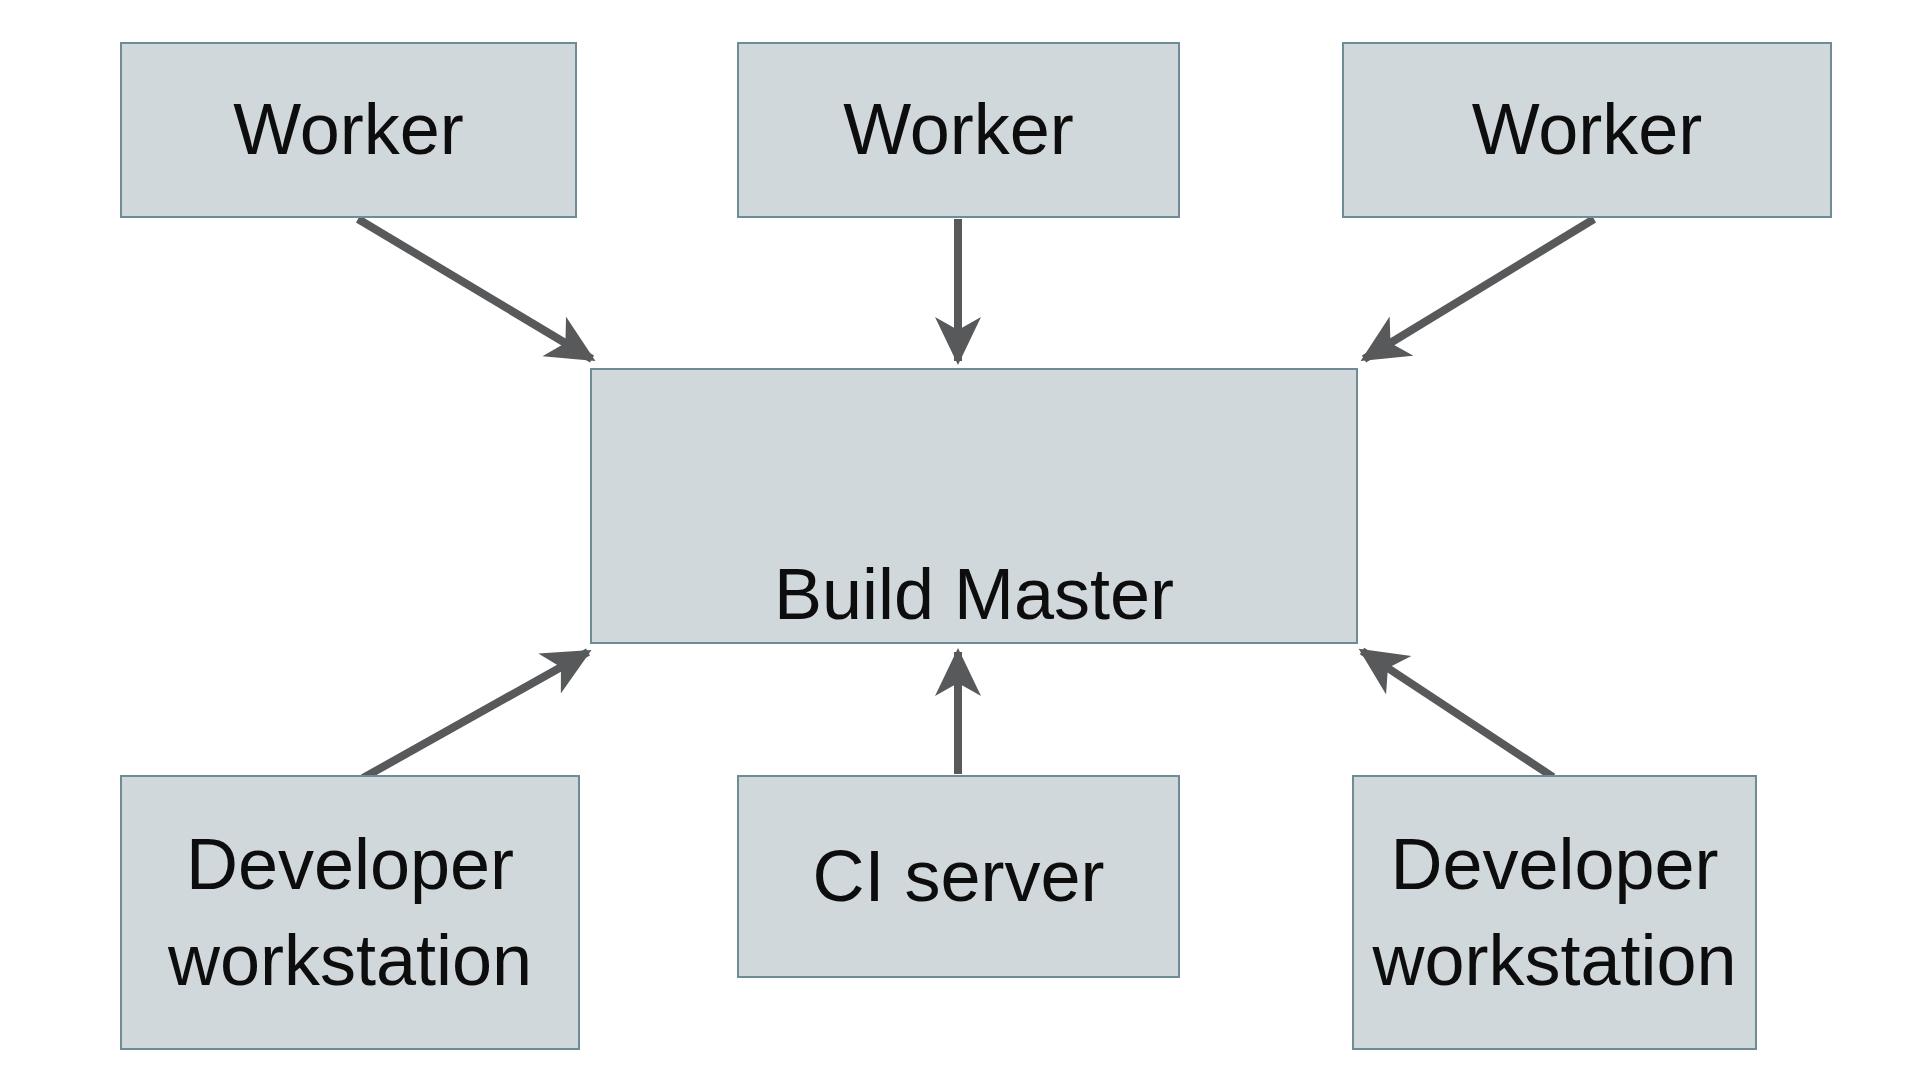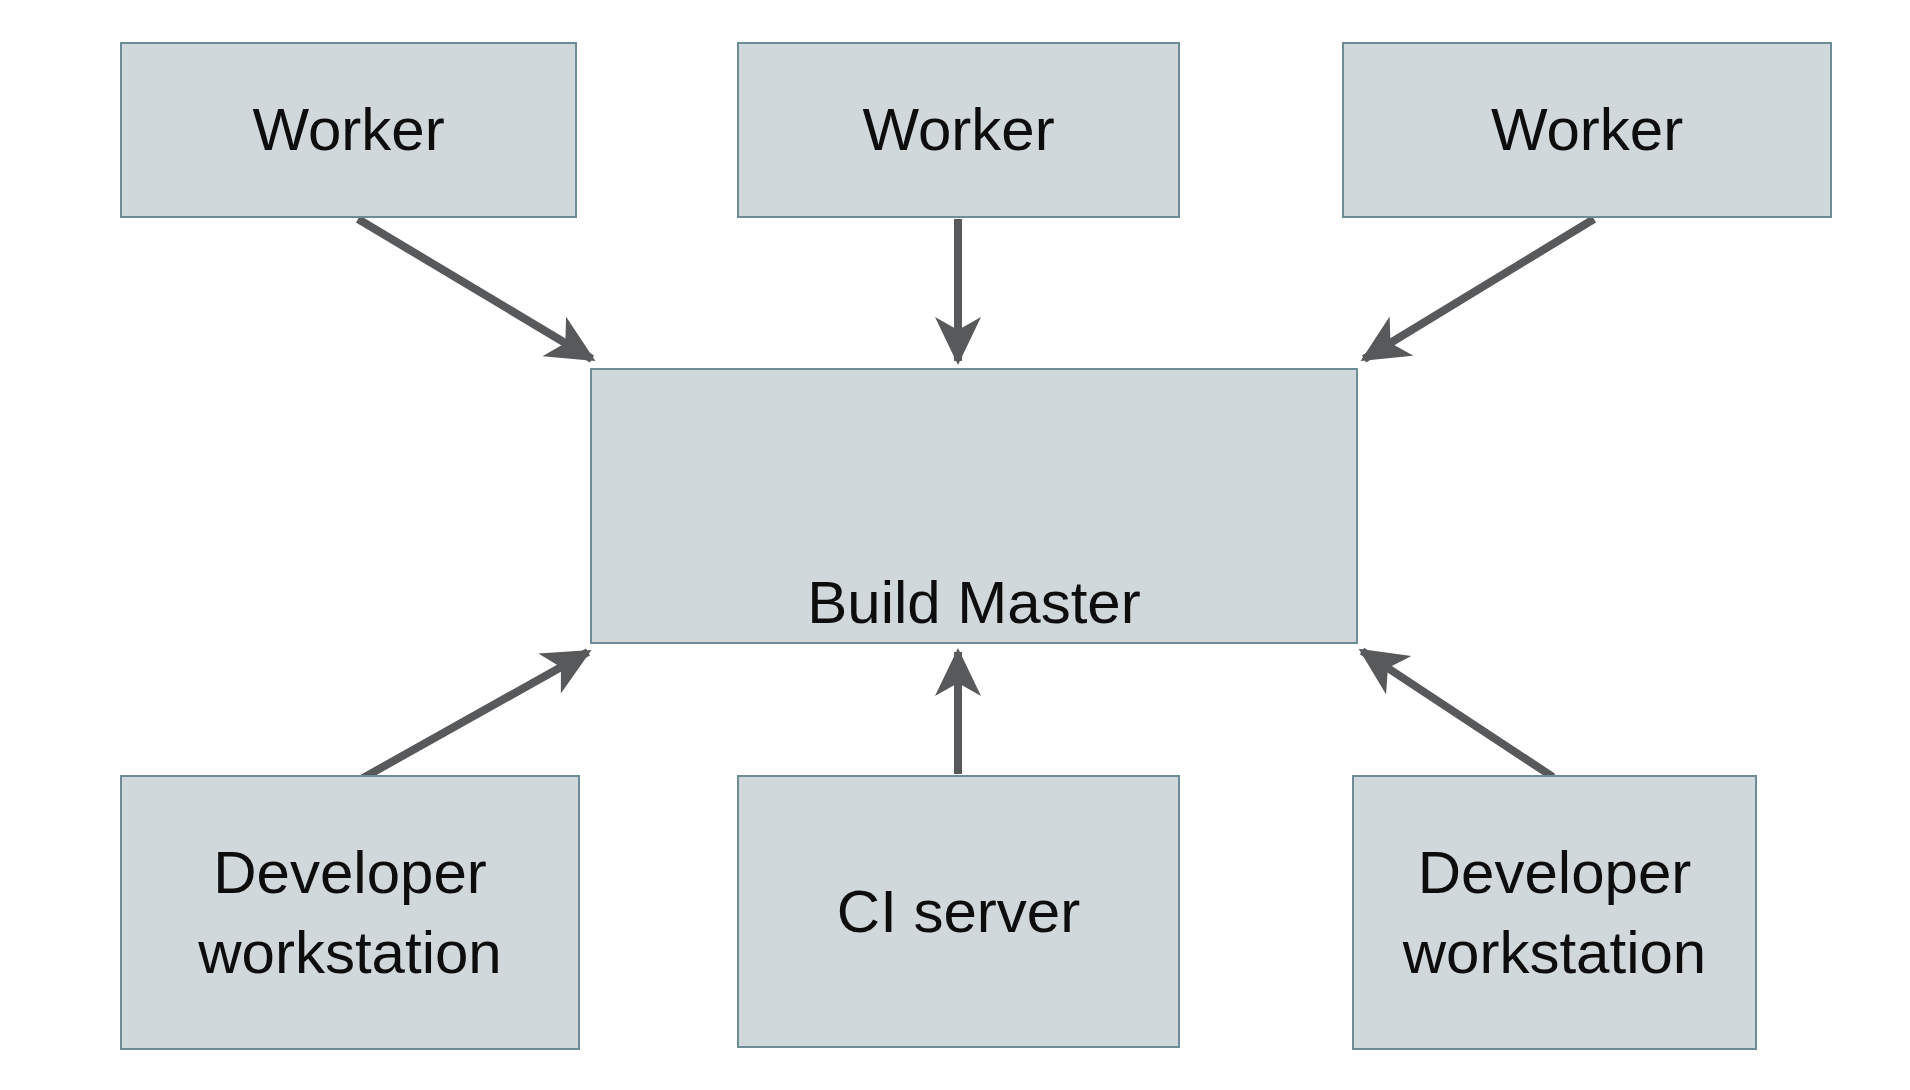--- a/index.html
+++ b/index.html
@@ -33,34 +33,34 @@
   }
   .node {
     position: absolute;
     display: flex;
     align-items: center;
     justify-content: center;
     text-align: center;
     background: var(--node-fill);
     border: 2.5px solid var(--node-border);
     color: var(--label-color);
-    font-size: 60px;
+    font-size: 72px;
     line-height: 1.32;
     padding: 0 10px;
   }
   .node span { display: block; }
   
   .pos-worker-1     { left: 120px;  top: 42px;  width: 457px; height: 176px; }
   .pos-worker-2     { left: 737px;  top: 42px;  width: 443px; height: 176px; }
   .pos-worker-3     { left: 1342px; top: 42px;  width: 490px; height: 176px; }
   
   .pos-build-master { left: 590px;  top: 368px; width: 768px; height: 276px; align-items: flex-end; }
   
   .pos-dev-1        { left: 120px;  top: 775px; width: 460px; height: 275px; }
-  .pos-ci-server    { left: 737px;  top: 775px; width: 443px; height: 273px; }
+  .pos-ci-server    { left: 737px;  top: 775px; width: 443px; height: 203px; }
   .pos-dev-2        { left: 1352px; top: 775px; width: 405px; height: 275px; }
 
   .arrow {
     stroke: var(--arrow-color);
     stroke-width: 8;
     fill: none;
   }
   .arrowhead-shape { fill: var(--arrow-color); }
 </style>
 </head>

